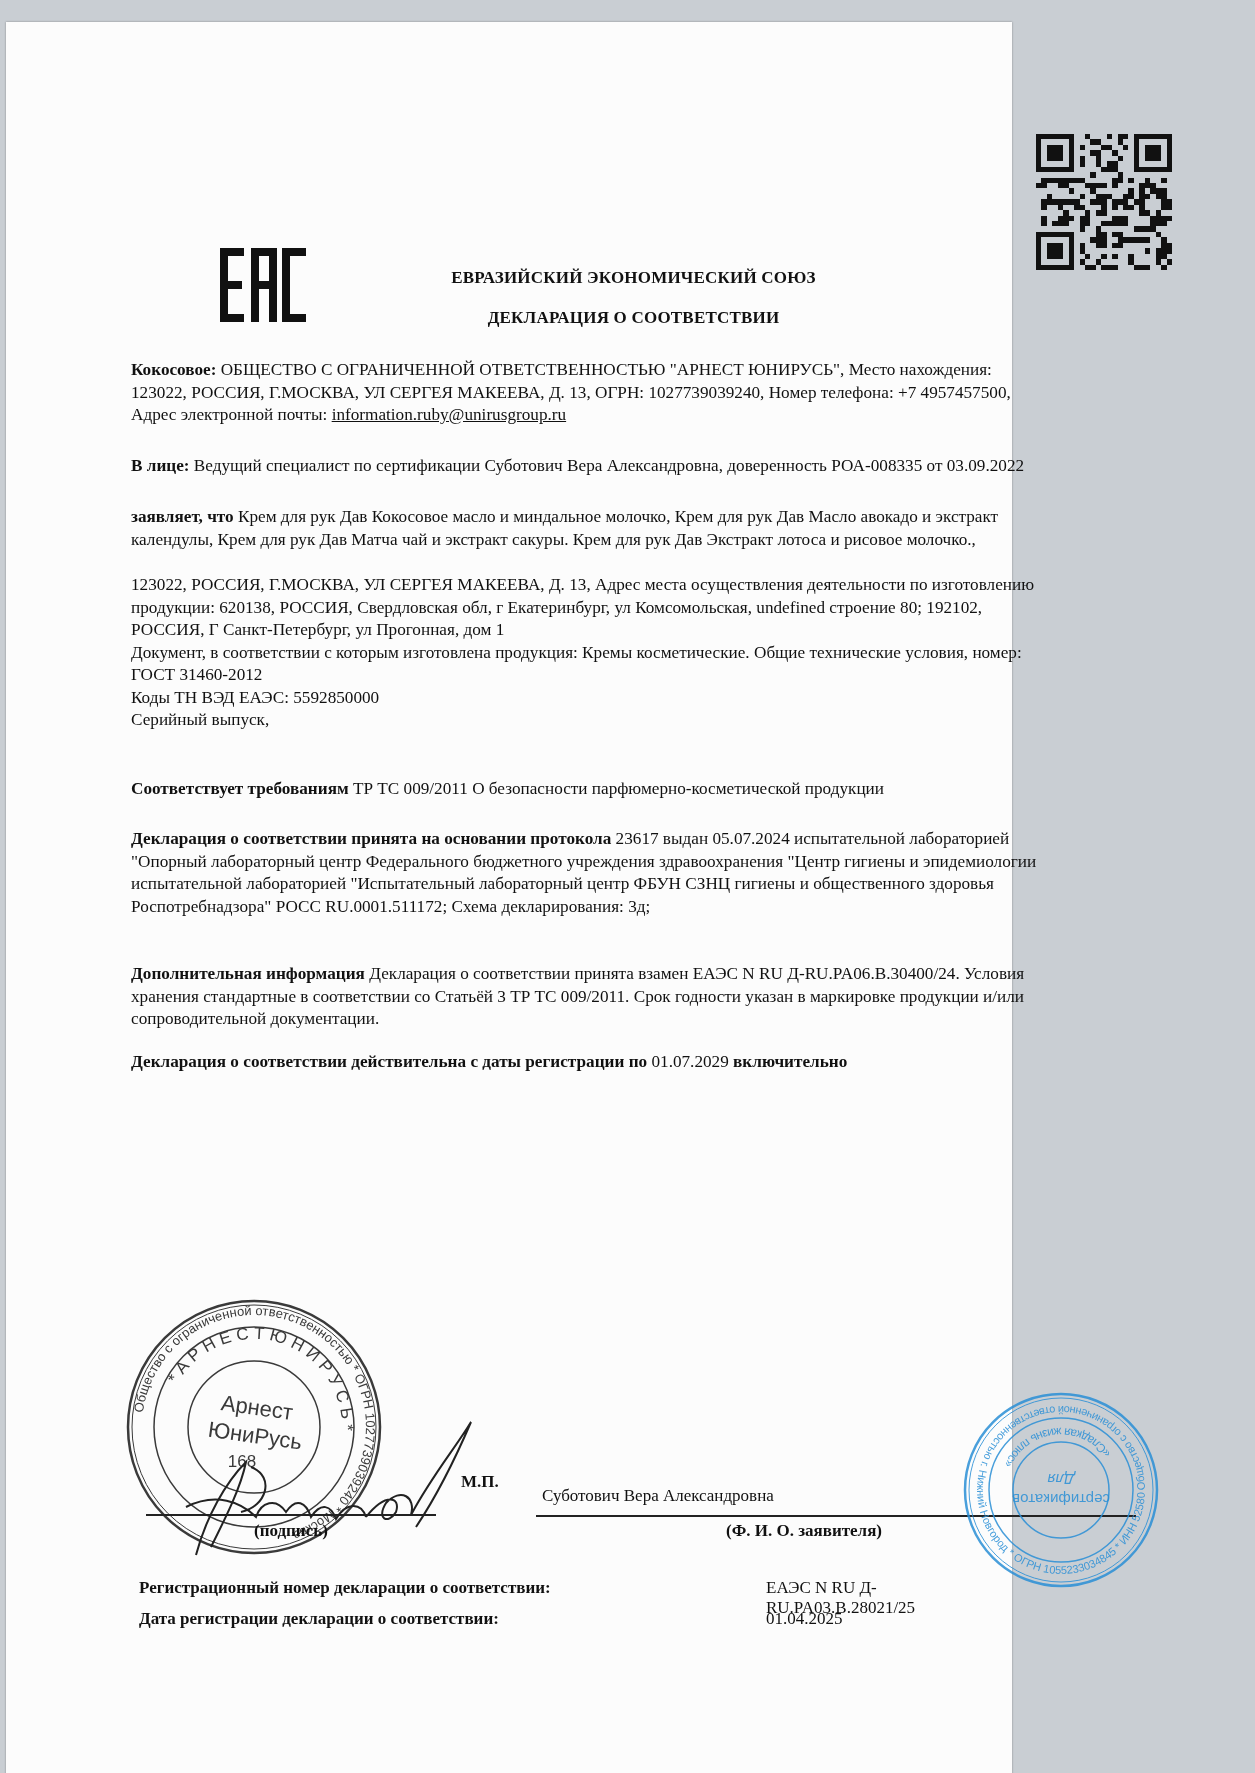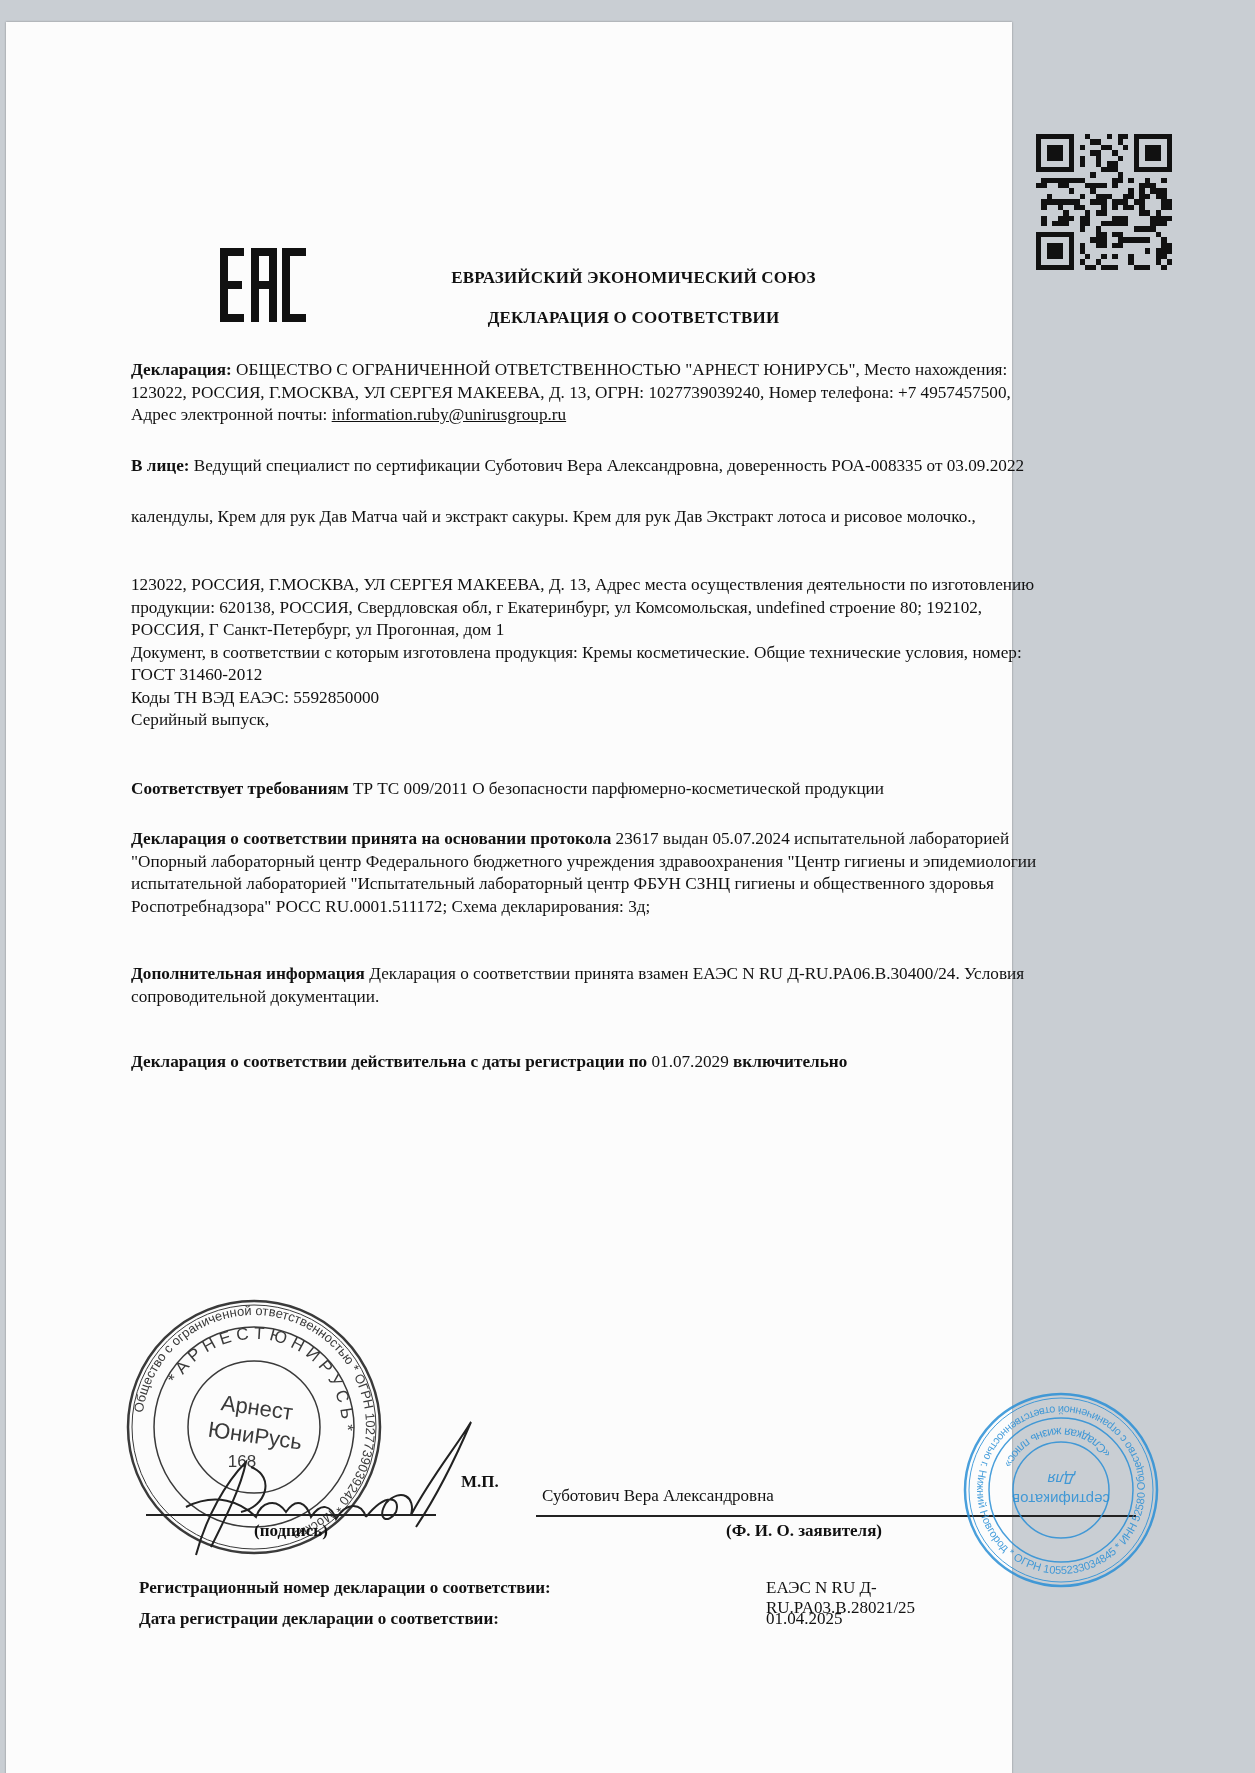--- a/index.html
+++ b/index.html
@@ -346,30 +346,31 @@
         <rect x="19" y="24" width="1" height="1"></rect>
         <rect x="20" y="24" width="1" height="1"></rect>
         <rect x="23" y="24" width="1" height="1"></rect>
       </g>
   </svg>
 
   <div class="h1" style="top:246px;">ЕВРАЗИЙСКИЙ ЭКОНОМИЧЕСКИЙ СОЮЗ</div>
   <div class="h1" style="top:286px;">ДЕКЛАРАЦИЯ О СООТВЕТСТВИИ</div>
 
   <div class="para" style="top:337px;">
-    <div><b>Декларация:</b><span> ОБЩЕСТВО С ОГРАНИЧЕННОЙ ОТВЕТСТВЕННОСТЬЮ "АРНЕСТ ЮНИРУСЬ", Место нахождения:</span></div>
+    <div><b>Кокосовое:</b><span> ОБЩЕСТВО С ОГРАНИЧЕННОЙ ОТВЕТСТВЕННОСТЬЮ "АРНЕСТ ЮНИРУСЬ", Место нахождения:</span></div>
     <div>123022, РОССИЯ,  Г.МОСКВА, УЛ СЕРГЕЯ МАКЕЕВА, Д. 13, ОГРН: 1027739039240, Номер телефона: +7 4957457500,</div>
     <div><span>Адрес электронной почты: </span><span class="email">information.ruby@unirusgroup.ru</span></div>
   </div>
 
   <div class="para" style="top:433px;">
     <b>В лице:</b><span> Ведущий специалист по сертификации Суботович Вера Александровна, доверенность РОА-008335 от 03.09.2022</span>
   </div>
 
   <div class="para" style="top:484px;">
+    <div><b>заявляет, что</b><span>   Крем для рук Дав Кокосовое масло и миндальное молочко, Крем для рук Дав Масло авокадо и экстракт</span></div>
     <div>календулы, Крем для рук Дав Матча чай и экстракт сакуры. Крем для рук Дав Экстракт лотоса и рисовое молочко.,</div>
   </div>
 
   <div class="para" style="top:552px;">
     <div>123022, РОССИЯ,  Г.МОСКВА, УЛ СЕРГЕЯ МАКЕЕВА, Д. 13, Адрес места осуществления деятельности по изготовлению</div>
     <div>продукции: 620138, РОССИЯ, Свердловская обл, г Екатеринбург, ул Комсомольская, undefined строение 80; 192102,</div>
     <div>РОССИЯ, Г Санкт-Петербург, ул Прогонная, дом 1</div>
     <div>Документ, в соответствии с которым изготовлена продукция: Кремы косметические. Общие технические условия, номер:</div>
     <div>ГОСТ 31460-2012</div>
     <div>Коды ТН ВЭД ЕАЭС: 5592850000</div>
@@ -382,20 +383,21 @@
 
   <div class="para" style="top:806px;">
     <div><b>Декларация о соответствии принята на основании протокола</b><span> 23617 выдан 05.07.2024  испытательной лабораторией</span></div>
     <div>"Опорный лабораторный центр Федерального бюджетного учреждения здравоохранения "Центр гигиены и эпидемиологии</div>
     <div>испытательной лабораторией "Испытательный лабораторный центр ФБУН СЗНЦ гигиены и общественного здоровья</div>
     <div>Роспотребнадзора" РОСС RU.0001.511172; Схема декларирования: 3д;</div>
   </div>
 
   <div class="para" style="top:941px;">
     <div><b>Дополнительная информация</b><span> Декларация о соответствии принята взамен ЕАЭС N RU Д-RU.PA06.B.30400/24. Условия</span></div>
+    <div>хранения стандартные в соответствии со Статьёй 3 ТР ТС 009/2011. Срок годности указан в маркировке продукции и/или</div>
     <div>сопроводительной документации.</div>
   </div>
 
   <div class="para" style="top:1029px;">
     <b>Декларация о соответствии действительна с даты регистрации по</b><span> 01.07.2029 </span><b>включительно</b>
   </div>
 
   <svg class="stamp-left" viewBox="0 0 260 260">
     <defs>
       <path id="ringOuter" d="M130,130 m-112,0 a112,112 0 1,1 224,0 a112,112 0 1,1 -224,0"></path>

